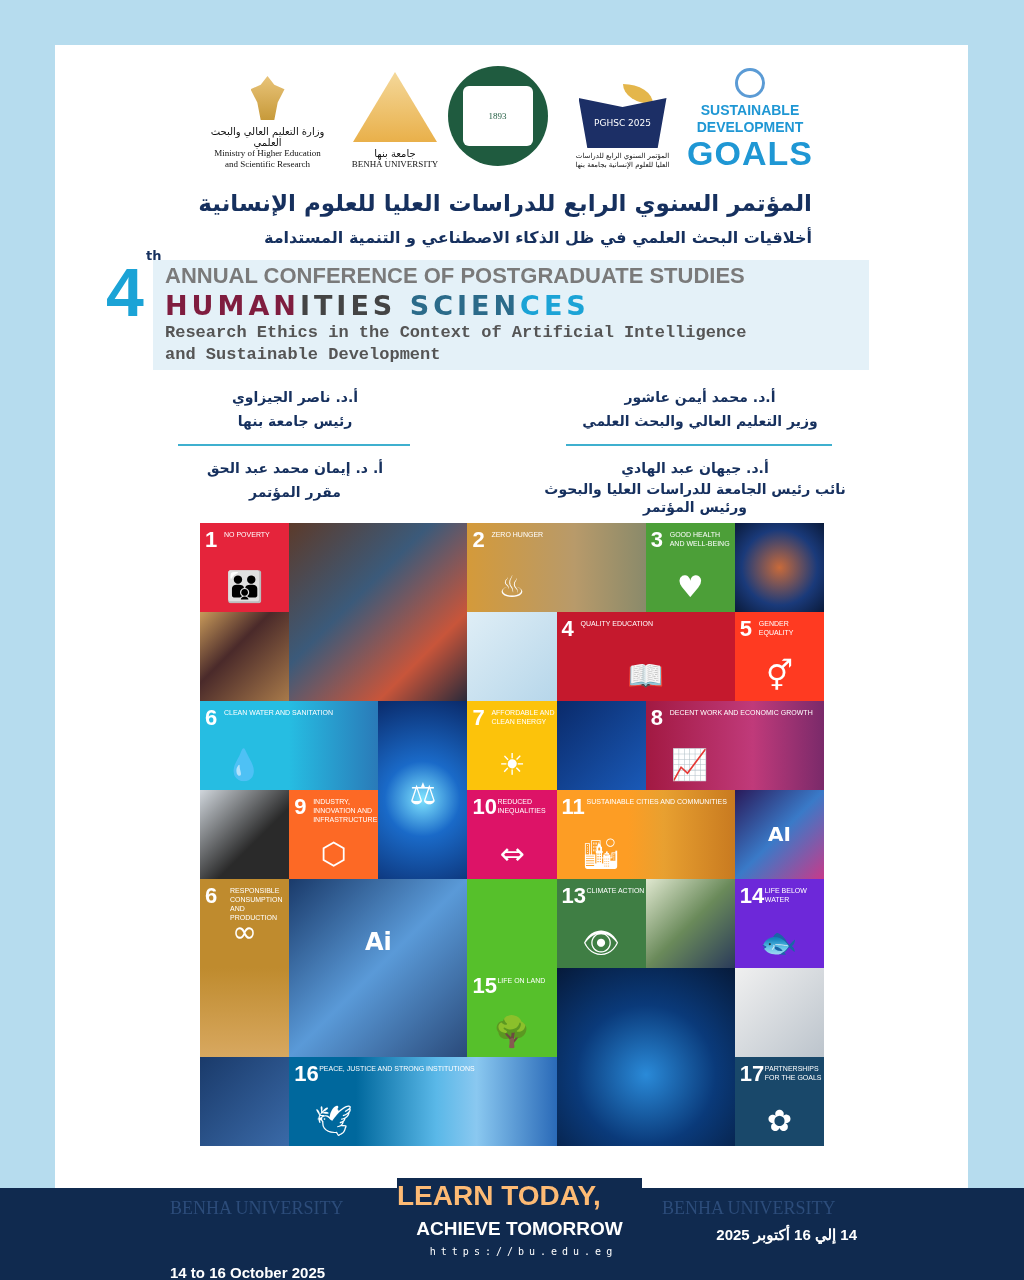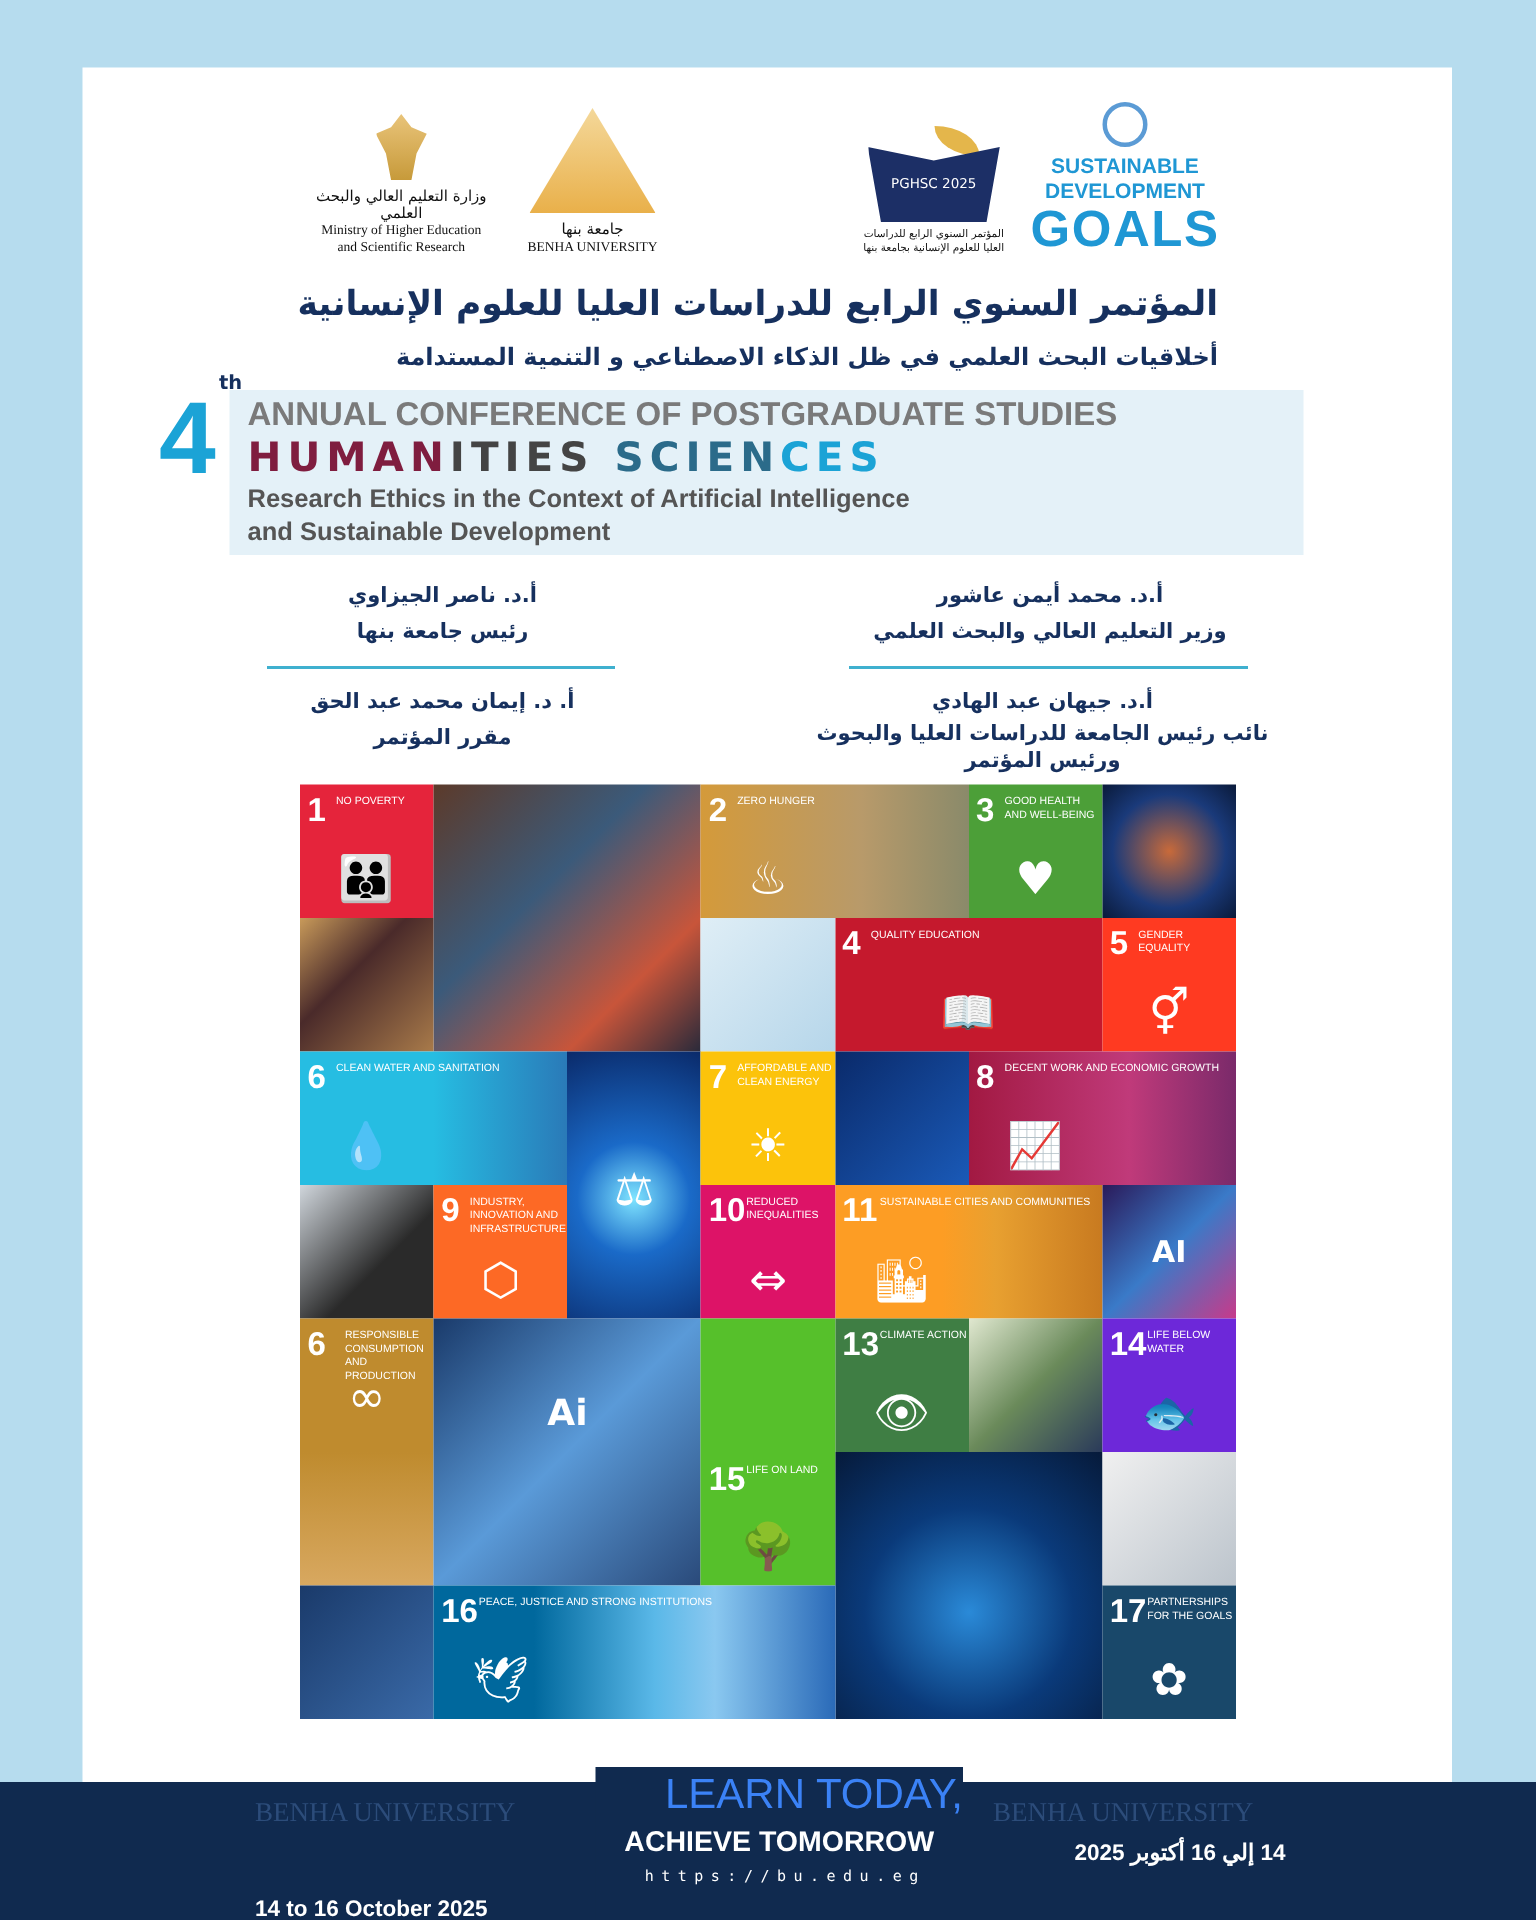--- a/index.html
+++ b/index.html
@@ -25,21 +25,21 @@
   .sdg-goals{font-family:"Liberation Sans",sans-serif;font-weight:bold;color:#1f97d4;font-size:34px;line-height:34px;letter-spacing:1px;}
 
   .ar-title{position:absolute;right:212px;top:190px;font-size:23px;font-weight:bold;color:#16305e;direction:rtl;}
   .ar-sub{position:absolute;right:212px;top:228px;font-size:16px;font-weight:bold;color:#16305e;direction:rtl;}
   .band{position:absolute;left:153px;top:260px;width:716px;height:110px;background:#e4f1f8;}
   .big4{position:absolute;left:106px;top:258px;font-family:"Liberation Sans",sans-serif;font-weight:bold;color:#1ba3d6;font-size:68px;line-height:68px;}
   .th{position:absolute;left:146px;top:248px;font-size:13px;font-weight:bold;color:#16305e;}
   .en1{position:absolute;left:165px;top:263px;font-family:"Liberation Sans",sans-serif;font-weight:bold;font-size:22px;color:#7a7a7a;letter-spacing:0px;}
   .en2{position:absolute;left:165px;top:290px;font-family:"DejaVu Sans",sans-serif;font-weight:bold;font-size:27px;letter-spacing:4px;}
   .en2 .a{color:#7f1d3f;} .en2 .b{color:#444;} .en2 .c{color:#2b6b8a;} .en2 .d{color:#1ba3d6;}
-  .en3{position:absolute;left:165px;top:322px;font-family:Liberation Sans, sans-serif;font-weight:bold;font-size:17px;color:#555;line-height:22px;}
+  .en3{position:absolute;left:165px;top:322px;font-family:Liberation Mono, monospace;font-weight:bold;font-size:17px;color:#555;line-height:22px;}
 
   .person{position:absolute;direction:rtl;text-align:center;color:#16305e;font-weight:bold;font-size:14px;line-height:24px;}
   .p1{left:560px;top:385px;width:280px;}
   .p2{left:180px;top:385px;width:230px;}
   .p3{left:520px;top:456px;width:350px;}
   .p4{left:180px;top:456px;width:230px;}
   .rule{position:absolute;height:2px;background:#3fb0cf;}
   .r1{left:566px;top:444px;width:266px;}
   .r2{left:178px;top:444px;width:232px;}
 
@@ -48,41 +48,46 @@
   .tile .num{position:absolute;left:5px;top:6px;font-family:"Liberation Sans",sans-serif;font-weight:bold;font-size:22px;line-height:22px;}
   .tile .lbl{position:absolute;left:24px;top:7px;font-family:"Liberation Sans",sans-serif;font-size:7px;line-height:9px;text-transform:uppercase;}
   .tile .ico{position:absolute;left:0;right:0;bottom:10px;text-align:center;font-size:30px;line-height:30px;}
 
   .footer{position:absolute;left:0;top:1188px;width:1024px;height:92px;background:#102a4f;}
   .f-uni{position:absolute;top:10px;font-family:"Liberation Serif",serif;font-size:18px;color:#2c4c7a;letter-spacing:0px;}
   .f-uni.l{left:170px;} .f-uni.r{left:662px;}
   .f-date{position:absolute;top:38px;font-family:"Liberation Sans",sans-serif;font-weight:bold;font-size:15px;color:#fff;}
   .f-date.l{left:170px;margin-top:38px;} .f-date.r{left:662px;direction:rtl;width:195px;text-align:right;}
   .slogan-box{position:absolute;left:397px;top:1178px;width:245px;height:102px;background:#102a4f;}
-  .slogan1{position:absolute;left:0;top:2px;width:245px;text-align:right;font-family:"Liberation Sans",sans-serif;font-weight:normal;font-size:28px;color:#3b82f6;}
+  .slogan1{position:absolute;left:0;top:2px;width:245px;text-align:left;font-family:"Liberation Sans",sans-serif;font-weight:bold;font-size:28px;color:#fdba74;}
   .slogan2{position:absolute;left:0;top:40px;width:245px;text-align:center;font-family:"Liberation Sans",sans-serif;font-weight:bold;font-size:19px;color:#fff;}
   .url{position:absolute;left:4px;top:68px;width:245px;text-align:center;font-family:"DejaVu Sans Mono",monospace;font-size:10px;color:#fff;letter-spacing:5px;}
 </style>
 </head>
 <body>
 
 <div class="card"></div>
 
 <div class="logos">
   <div class="logo moh">
     <div class="eagle"></div>
     <div class="cap-ar">وزارة التعليم العالي والبحث العلمي</div>
     <div class="cap">Ministry of Higher Education</div>
     <div class="cap">and Scientific Research</div>
   </div>
   <div class="logo benha">
     <div class="tri"></div>
     <div class="cap-ar">جامعة بنها</div>
     <div class="cap">BENHA UNIVERSITY</div>
   </div>
+  <div class="logo wuhan">
+    <div class="seal">
+      <div class="seal-in">1893</div>
+    </div>
+  </div>
   <div class="logo pghsc">
     <div class="quill"></div>
     <div class="book"><span>PGHSC</span>&nbsp;<span>2025</span></div>
     <div class="cap-ar" style="font-size:7px;line-height:9px;">المؤتمر السنوي الرابع للدراسات العليا للعلوم الإنسانية بجامعة بنها</div>
   </div>
   <div class="logo sdg">
     <div class="un"></div>
     <div class="sdg-t">SUSTAINABLE</div>
     <div class="sdg-t">DEVELOPMENT</div>
     <div class="sdg-goals">GOALS</div>

